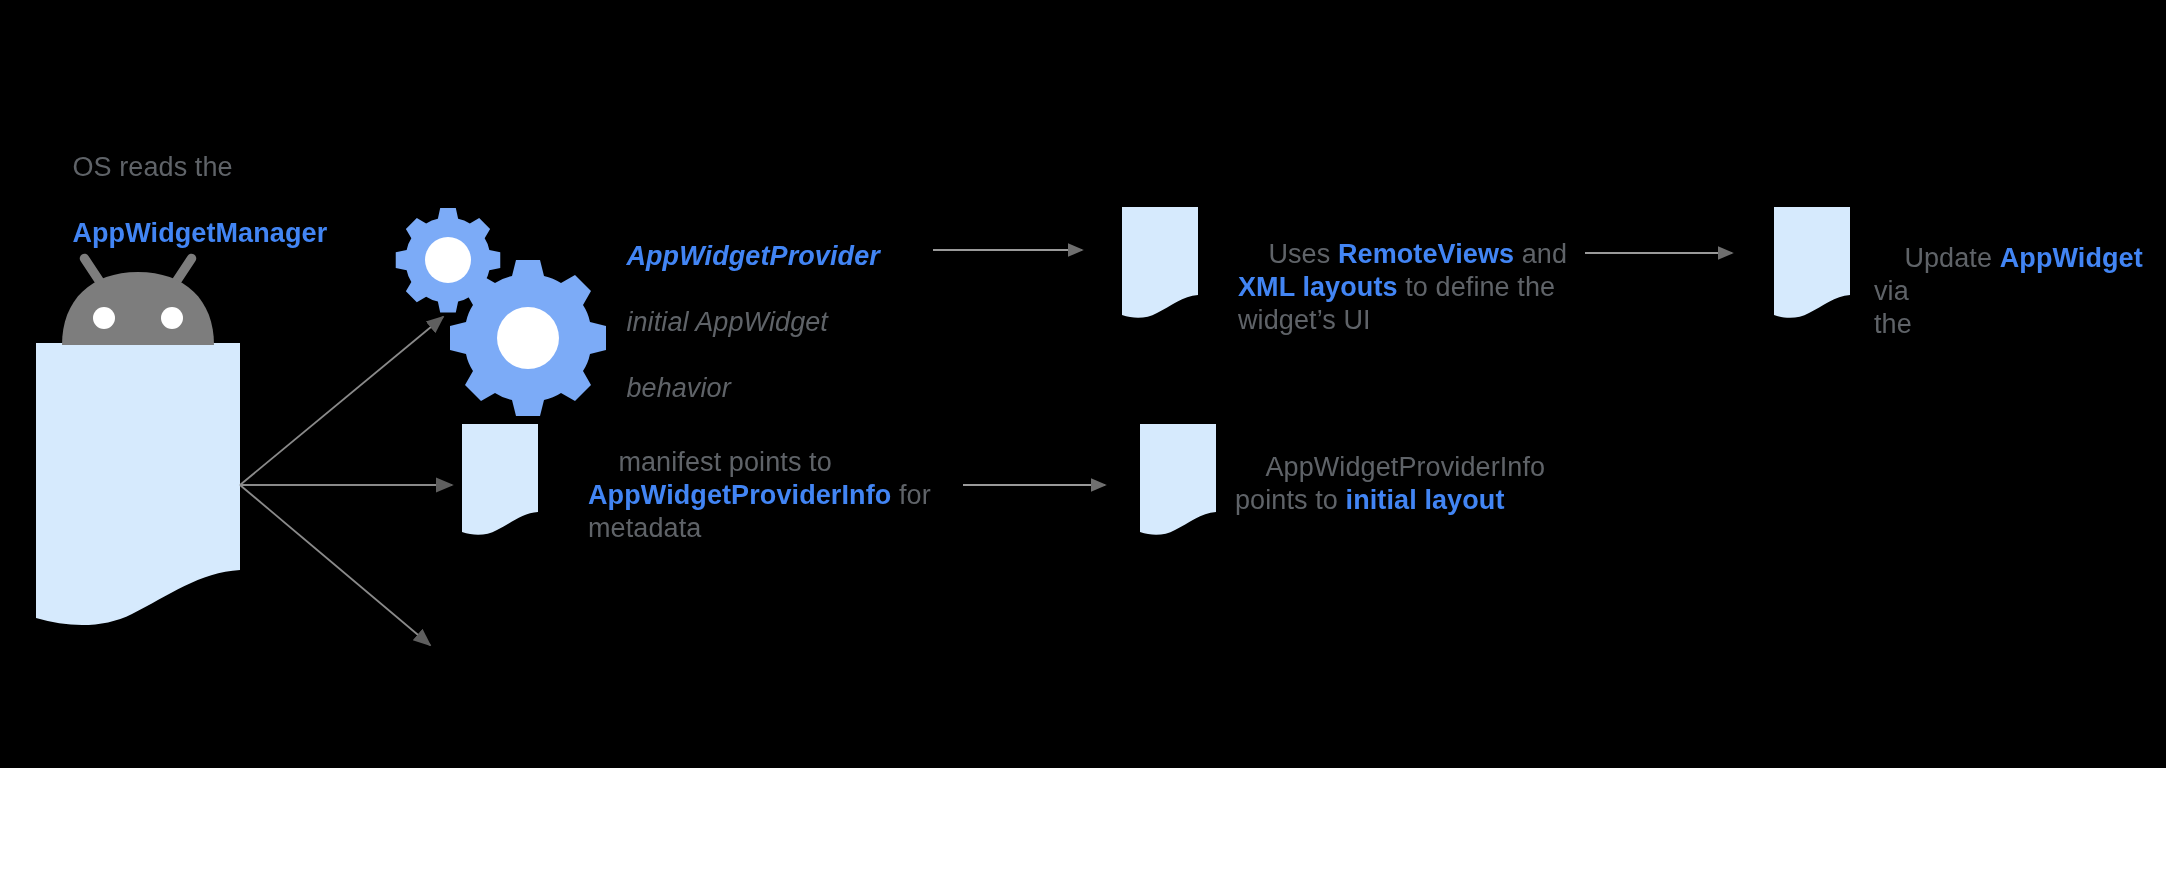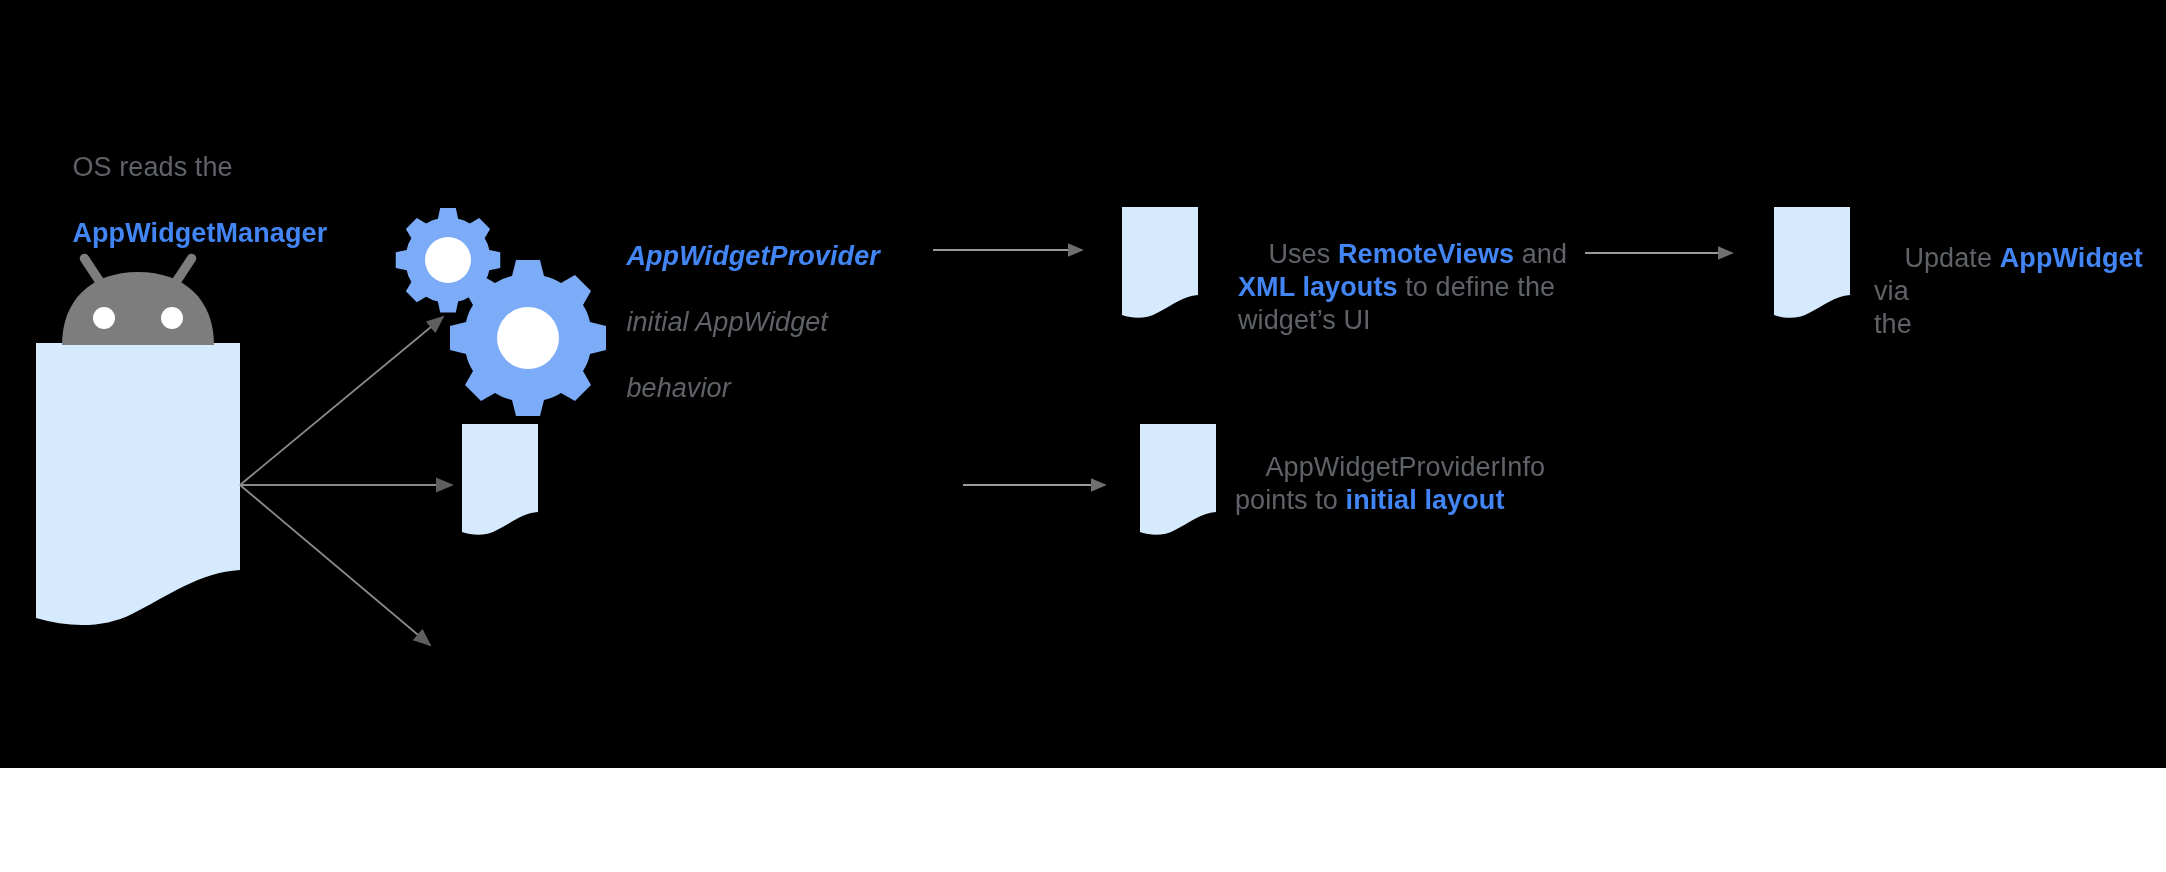--- a/index.html
+++ b/index.html
@@ -161,20 +161,25 @@
 </span><b class="kw">XML layouts</b><span> to define the
 widget’s UI</span>
   </div>
 
   <div class="abs txt" style="left:1874px; top:209px; width:300px;">
     <span>Update </span><b class="kw">AppWidget</b><span> via
 the
 </span>
   </div>
 
+  <div class="abs txt" style="left:588px; top:413px; width:380px;">
+    <span>manifest points to
+</span><b class="kw">AppWidgetProviderInfo</b><span> for
+metadata</span>
+  </div>
 
   <div class="abs txt" style="left:1235px; top:418px; width:330px;">
     <span>AppWidgetProviderInfo
 points to </span><b class="kw">initial layout</b>
   </div>
 
 
 </div>
 
 </body></html>

